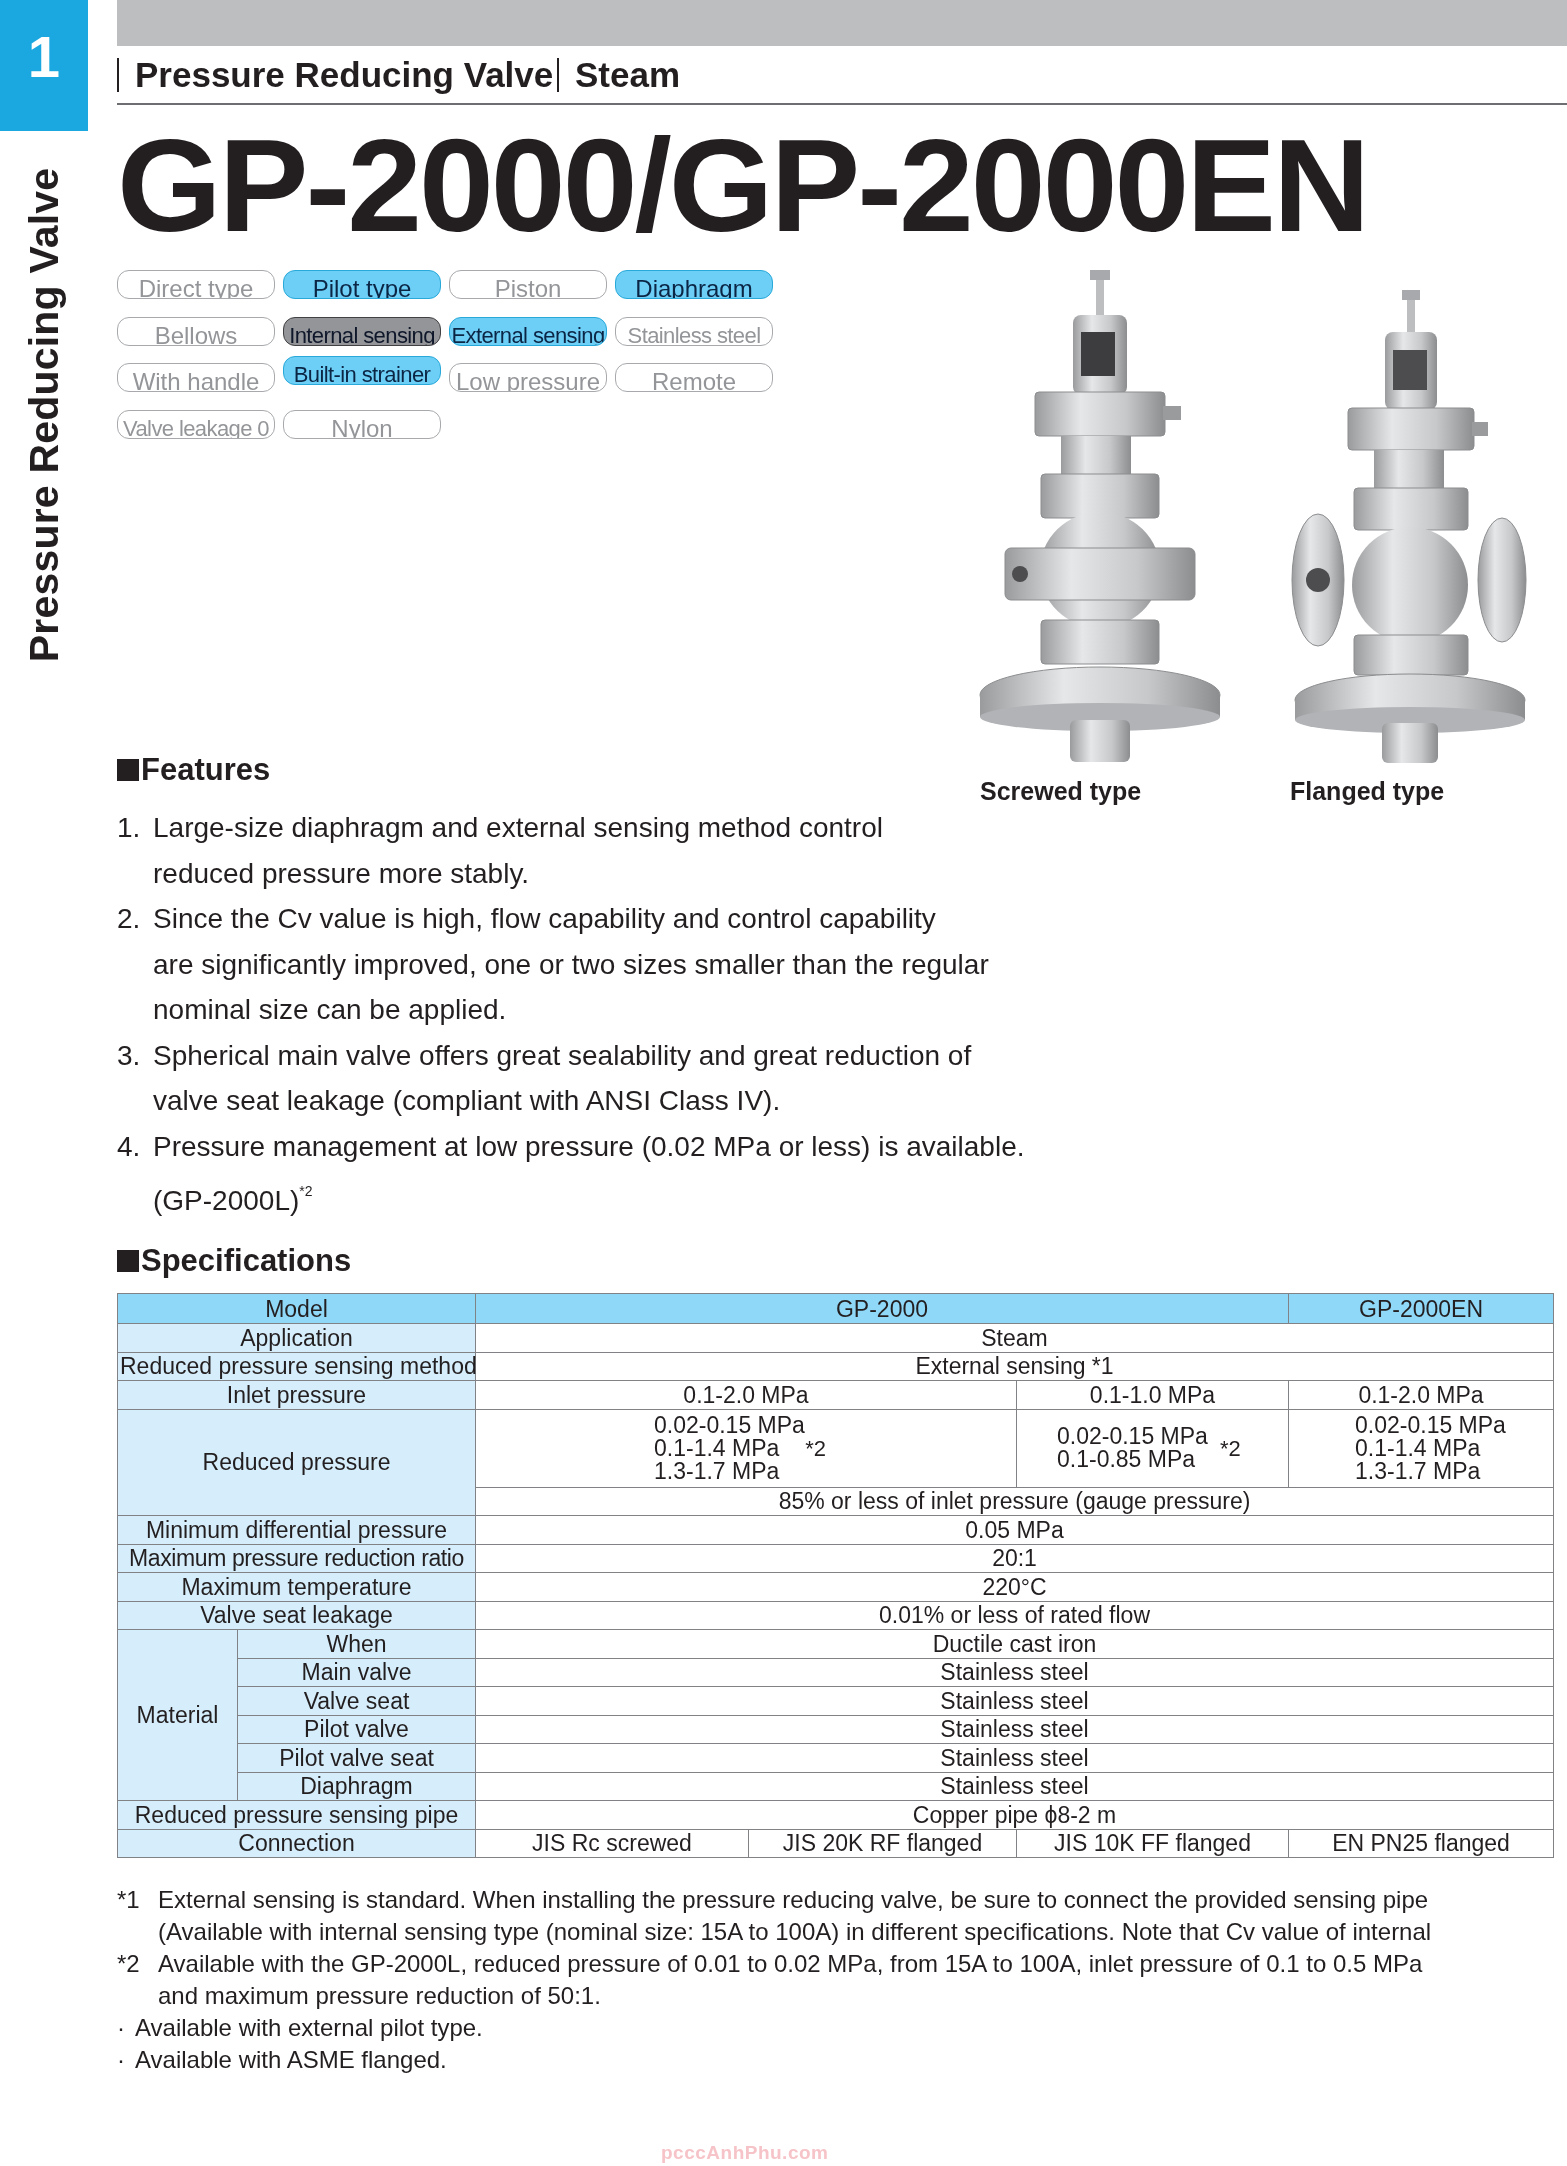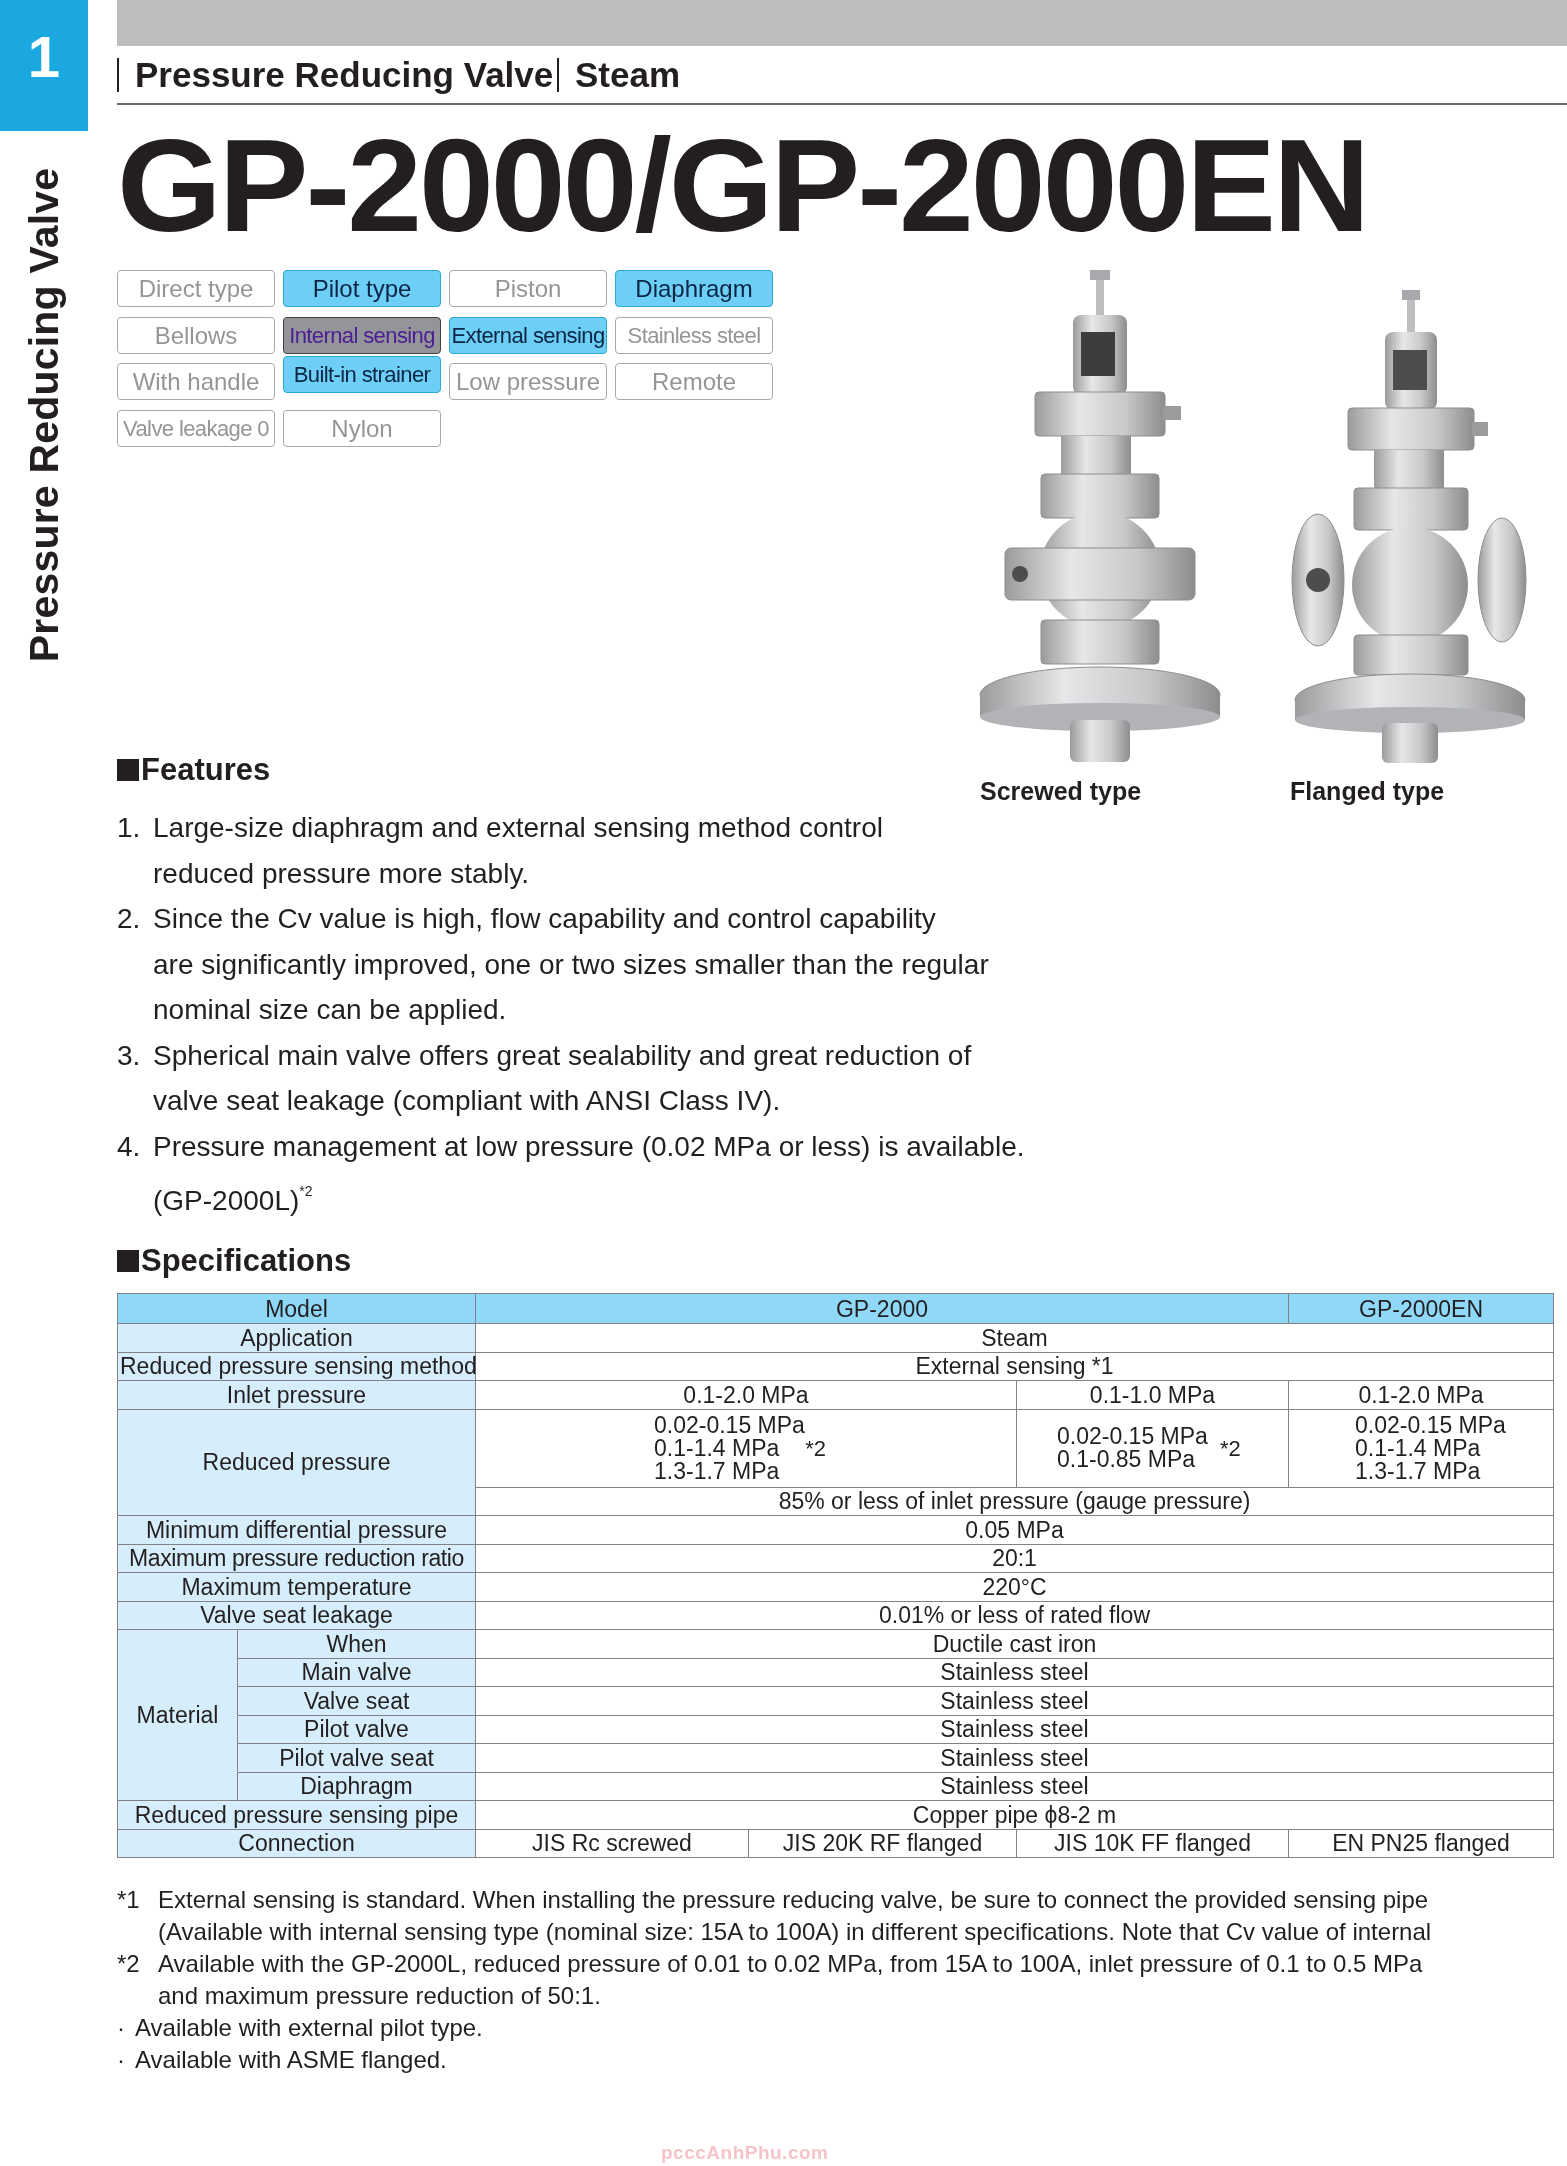--- a/index.html
+++ b/index.html
@@ -11,23 +11,23 @@
   .side-label { position: absolute; left: 44px; top: 415px; transform: translate(-50%, -50%) rotate(-90deg); white-space: nowrap; font-weight: bold; font-size: 41px; color: #231f20; letter-spacing: 0.2px; }
 
   .top-bar { position: absolute; left: 117px; top: 0; width: 1450px; height: 46px; background: #bcbec0; }
   .header { position: absolute; left: 117px; top: 52px; width: 1450px; height: 53px; border-bottom: 2px solid #6d6e71; }
   .header .sep { position: absolute; top: 6px; width: 2px; height: 34px; background: #231f20; }
   .header .crumb { position: absolute; top: 3px; font-weight: bold; font-size: 35px; line-height: 40px; }
 
   .model-title { position: absolute; left: 117px; top: 120px; font-weight: bold; font-size: 132px; line-height: 1; letter-spacing: -3px; color: #231f20; transform: scaleX(1.02); transform-origin: left; }
 
   .tags { position: absolute; left: 117px; top: 270px; width: 660px; height: 190px; }
-  .tag { position: absolute; width: 158px; height: 37px; border: 1.5px solid #a7a9ac; border-radius: 4px; background: #fff; color: #939598; font-size: 24px; line-height: 36px; text-align: center; white-space: nowrap; overflow: hidden; }
+  .tag { position: absolute; width: 158px; height: 29px; border: 1.5px solid #a7a9ac; border-radius: 12px; background: #fff; color: #939598; font-size: 24px; line-height: 36px; text-align: center; white-space: nowrap; overflow: hidden; }
   .tag.active { background: #6dcff6; border-color: #29a9d9; color: #0b2545; }
-  .tag.internal { background: #939598; border-color: #414042; color: #4c1d95; }
+  .tag.internal { background: #939598; border-color: #414042; color: #0f172a; }
   .tag.narrow { font-size: 22px; letter-spacing: -0.6px; }
 
   .product { position: absolute; }
   .product svg { display: block; }
   .caption { position: absolute; font-weight: bold; font-size: 25px; color: #231f20; text-align: left; }
 
   .section-title { position: absolute; left: 117px; font-weight: bold; font-size: 31px; color: #231f20; }
   .section-title .sq { display: inline-block; width: 22px; height: 22px; background: #231f20; margin-right: 2px; vertical-align: -1px; }
 
   .features { position: absolute; left: 117px; top: 805px; width: 980px; font-size: 28px; line-height: 45.5px; color: #231f20; }

